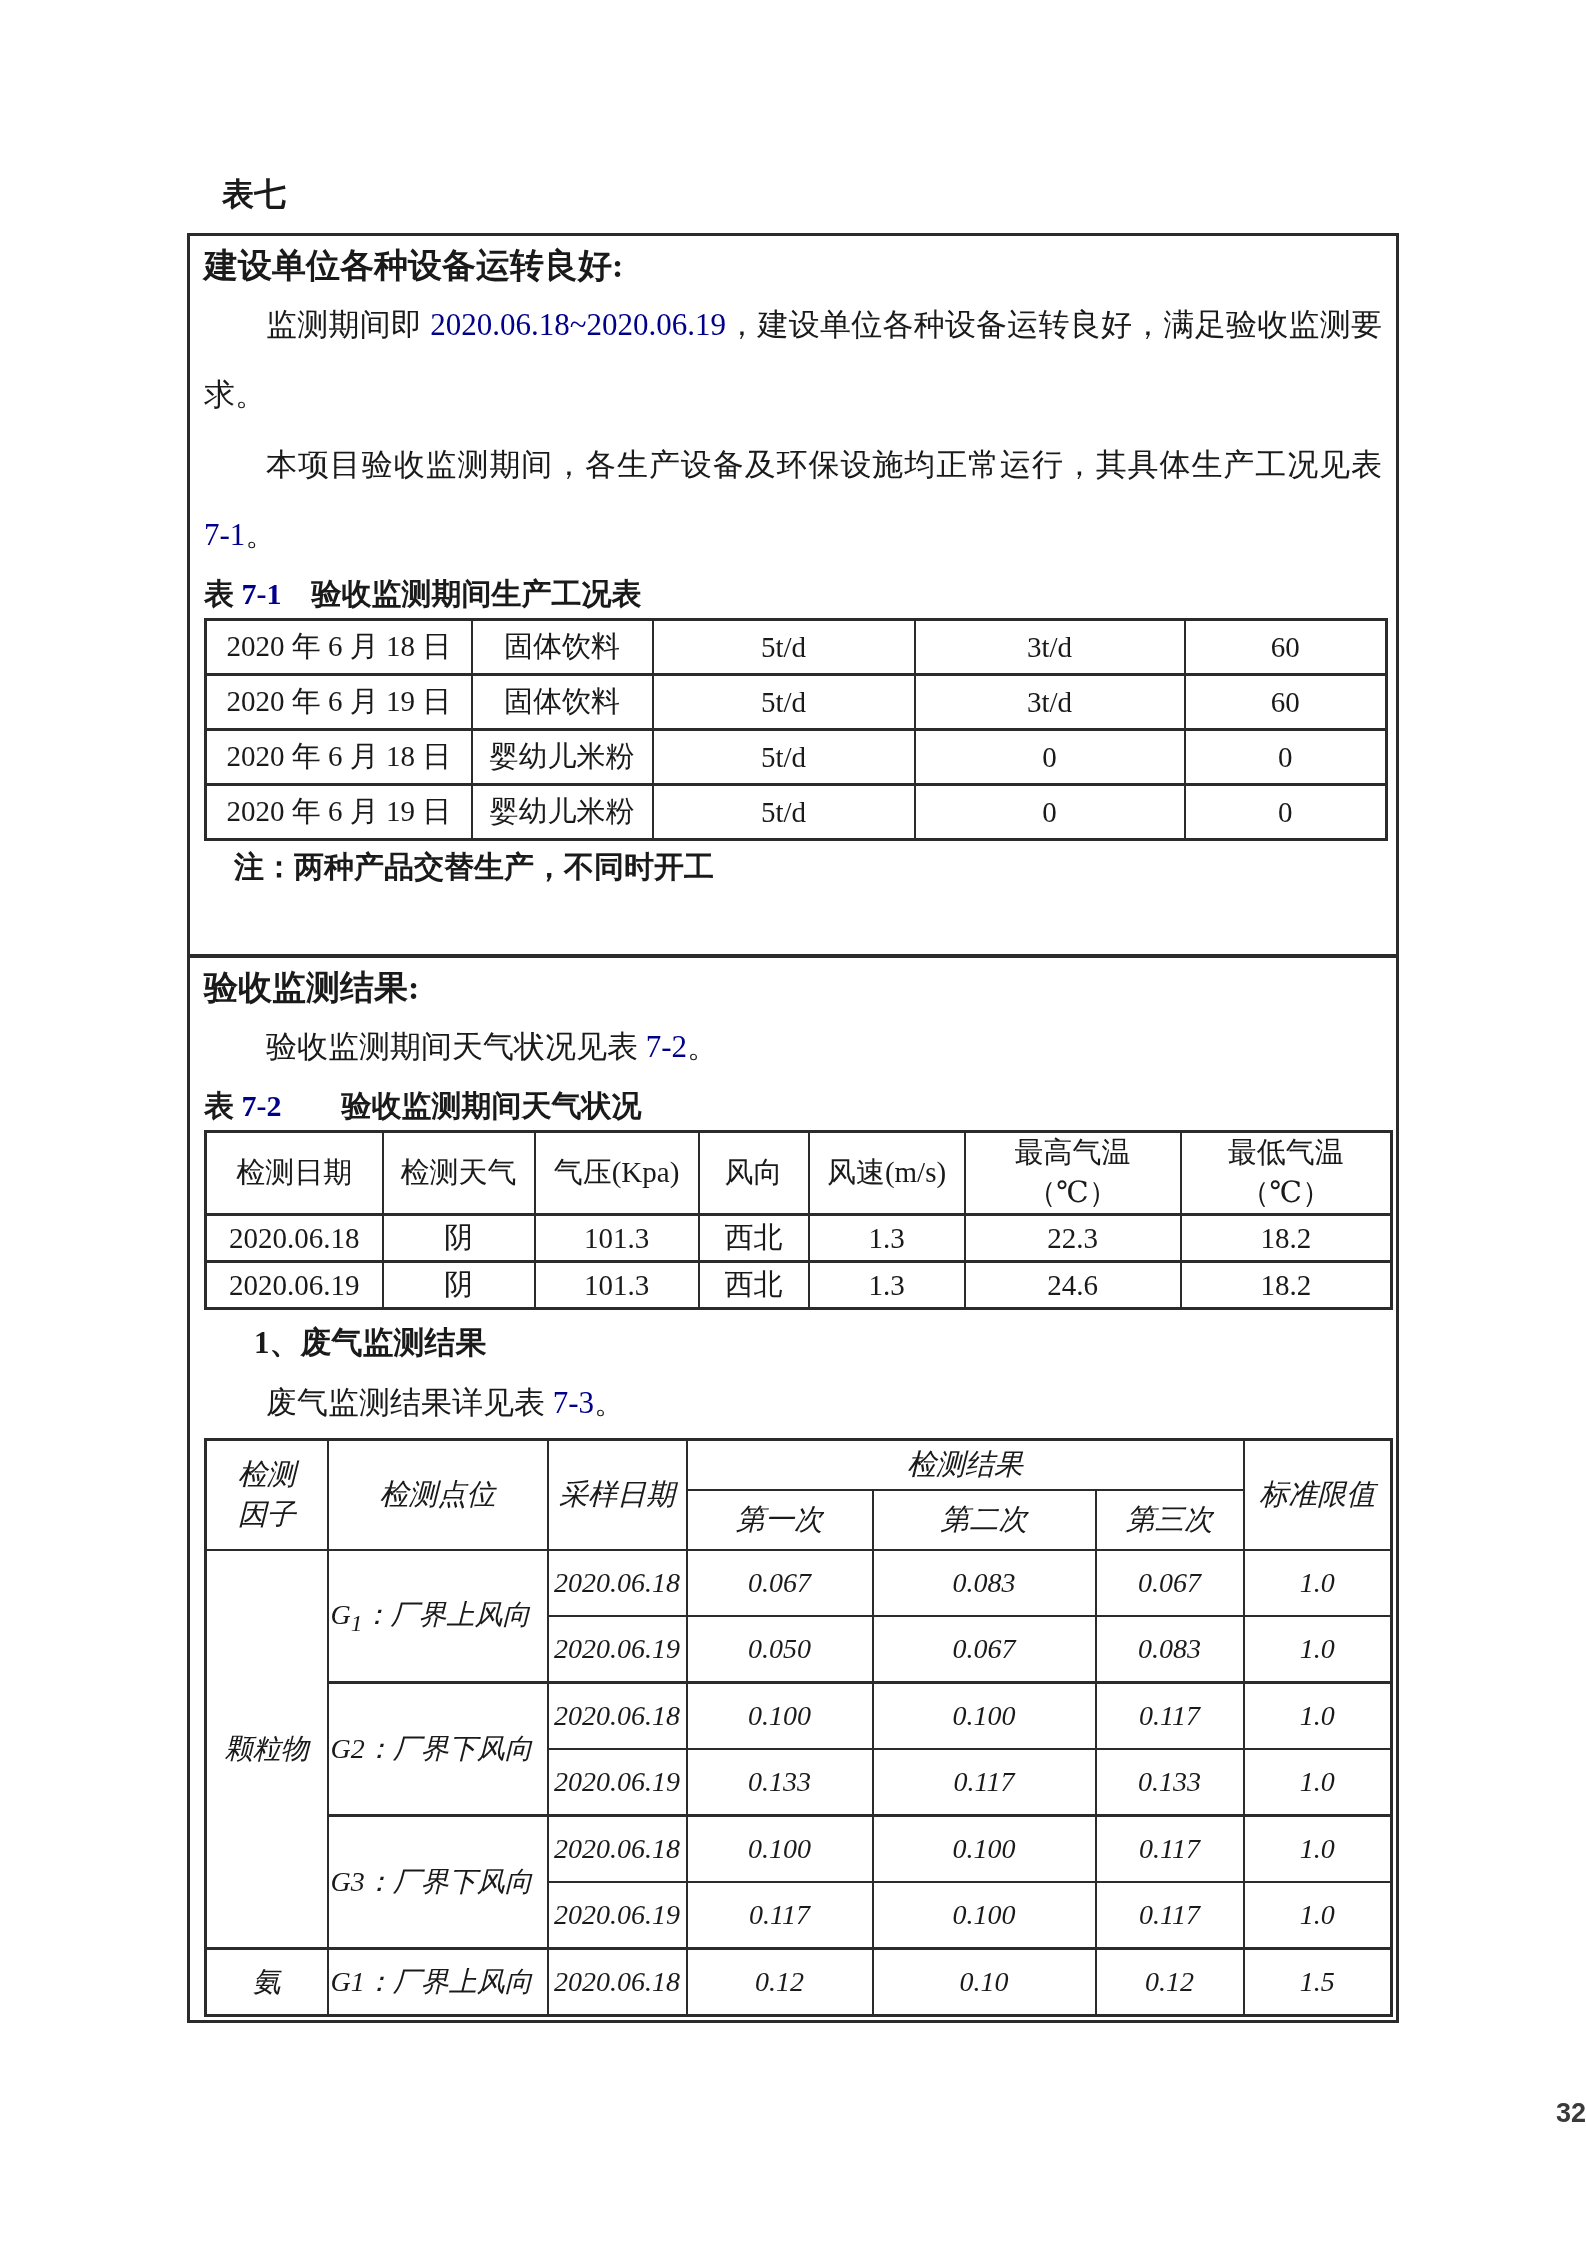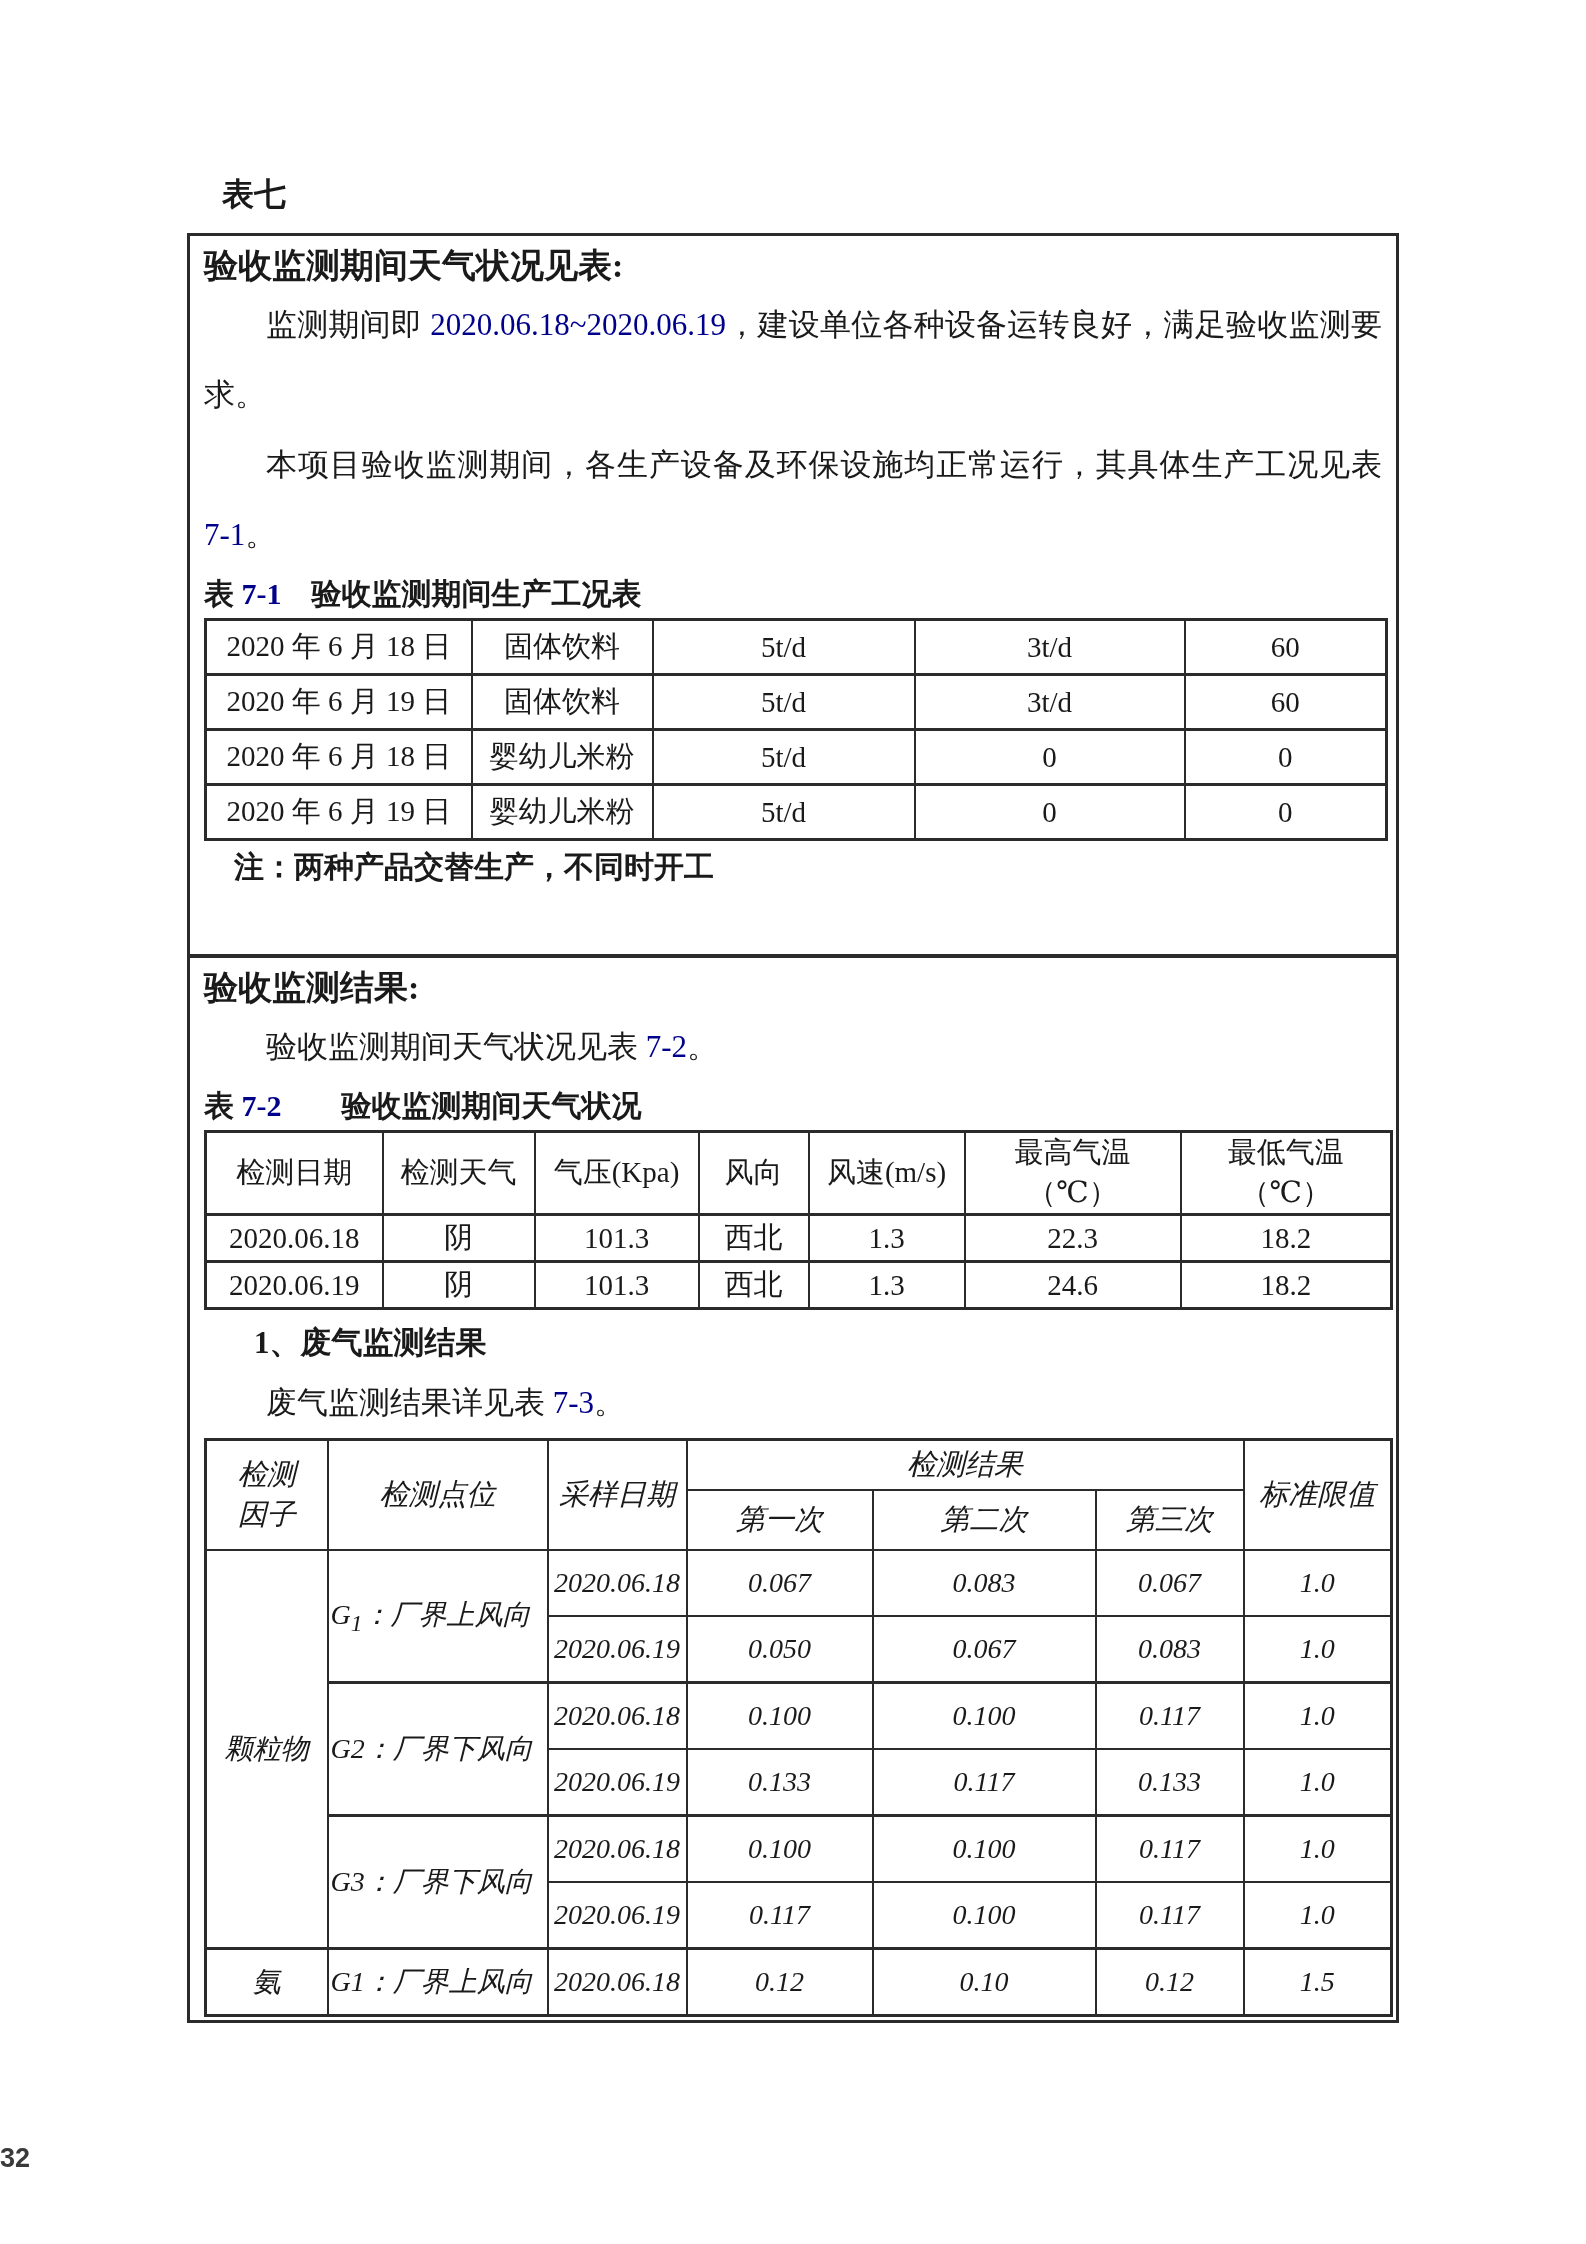--- a/index.html
+++ b/index.html
@@ -46,35 +46,35 @@
   .t3 th { font-weight:400; }
   .t3 .hrow1 th { height:48px; }
   .t3 .hrow2 th { height:58px; }
   .t3 td { height:64px; font-size:28px; padding:0 2px; }
   .th-factor { padding:0 24px; }
   .cell-point { text-align:left; padding-left:6px; }
   .note-line { font-size:30px; font-weight:700; line-height:44px; margin:4px 0 0 30px; }
   .sub-heading { font-size:31px; font-weight:700; line-height:50px; margin:8px 0 0 50px; }
   .page-number {
     position:absolute; left:0; top:2098px; width:100%;
-    text-align:left; font-family:"Liberation Sans","DejaVu Sans",sans-serif;
-    font-size:27px; font-weight:700; color:#3a3a3a;margin-top:45px;
+    text-align:right; font-family:"Liberation Sans","DejaVu Sans",sans-serif;
+    font-size:27px; font-weight:700; color:#3a3a3a;
   }
 </style>
 </head>
 <body>
 
 <div class="page">
 
   <div class="tab-label">表七</div>
 
   <div class="box">
 
     <div class="section section1">
-      <div class="sec-heading">验收监测期间天气状况见表:</div>
+      <div class="sec-heading">建设单位各种设备运转良好:</div>
 
       <p class="para indent"><span>监测期间即 </span><span class="num">2020.06.18~2020.06.19</span><span>，建设单位各种设备运转良好，满足验收监测要求。</span></p>
 
       <p class="para indent"><span>本项目验收监测期间，各生产设备及环保设施均正常运行，其具体生产工况见表 </span><span class="num">7-1</span><span>。</span></p>
 
       <div class="tbl-title"><span>表 </span><span class="num">7-1</span><span>　验收监测期间生产工况表</span></div>
 
       <table class="t1">
         <colgroup>
             <col style="width:266px">

